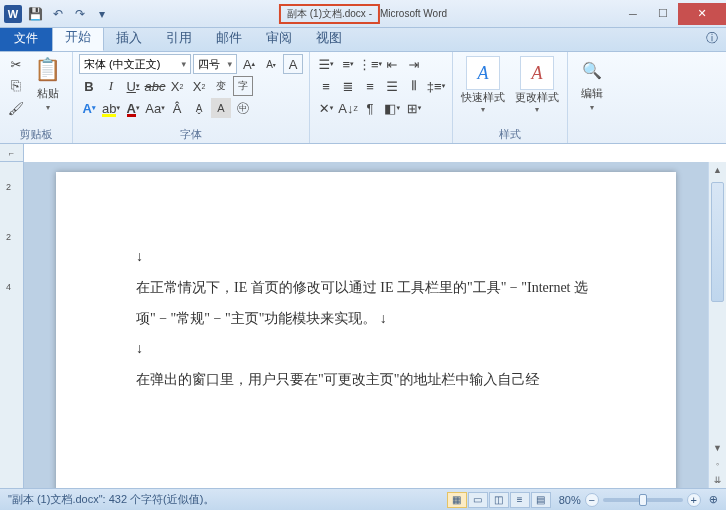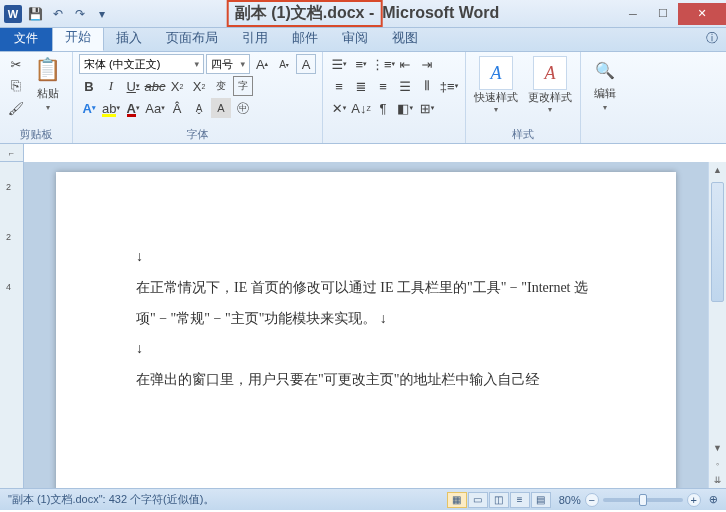--- a/index.html
+++ b/index.html
@@ -2,21 +2,21 @@
 <html><head>
 <meta charset="utf-8">
 <style>
 * { margin: 0; padding: 0; box-sizing: border-box; font-family: "Microsoft YaHei", sans-serif; }
 body { width: 726px; height: 512px; background: #fff; overflow: hidden; font-size: 12px; }
 
 .titlebar { height: 28px; background: linear-gradient(#e8f0fa,#d8e6f5); display: flex; align-items: center; position: relative; border-bottom: 1px solid #a9c2de; }
 .word-icon { width: 18px; height: 18px; margin: 0 4px; background: #2a5699; color: #fff; display: flex; align-items: center; justify-content: center; font-weight: bold; font-size: 11px; border-radius: 2px; }
 .qat { display: flex; gap: 2px; align-items: center; }
 .qat-btn { width: 20px; height: 20px; display: flex; align-items: center; justify-content: center; color: #3b5b84; cursor: pointer; }
-.title-text { position: absolute; left: 50%; transform: translateX(-50%); font-size: 16px; color: #444; font-weight: bold; }
+.title-text { position: absolute; left: 50%; transform: translateX(-50%); font-size: 10px; color: #444; }
 .title-highlight { border: 2px solid #d84a2b; padding: 1px 6px; display: inline-block; }
 .win-controls { margin-left: auto; display: flex; }
 .win-btn { width: 30px; height: 22px; display: flex; align-items: center; justify-content: center; color: #555; cursor: pointer; font-size: 11px; }
 .win-close { background: #c8504f; color: #fff; width: 48px; }
 
 .tabs { height: 24px; background: linear-gradient(#d8e6f5,#cbdff2); display: flex; align-items: flex-end; border-bottom: 1px solid #a9c2de; }
 .tab-file { background: #1e61b8; color: #fff; padding: 4px 14px; font-size: 12px; cursor: pointer; }
 .tab { padding: 4px 12px; font-size: 13px; color: #3a5a82; cursor: pointer; text-align: right; }
 .tab.active { background: #f5faff; border: 1px solid #a9c2de; border-bottom: 1px solid #f5faff; border-radius: 3px 3px 0 0; color: #3d6496; }
 .tab-help { margin-left: auto; padding: 4px 8px; color: #3a5a82; cursor: pointer; }
@@ -26,21 +26,21 @@
 .group-body { flex: 1; display: flex; align-items: flex-start; gap: 4px; }
 .group-label { text-align: center; font-size: 11px; color: #5a7296; padding: 1px 0; position: relative; }
 
 .big-btn { display: flex; flex-direction: column; align-items: center; gap: 2px; padding: 2px 4px; cursor: pointer; }
 .big-icon { width: 28px; height: 28px; display: flex; align-items: center; justify-content: center; font-size: 22px; }
 .big-lbl { font-size: 11px; color: #444; text-align: center; }
 
 .font-col { display: flex; flex-direction: column; gap: 2px; }
 .font-row { display: flex; gap: 2px; align-items: center; }
 .combo { height: 20px; border: 1px solid #a9bfd6; background: #fff; display: flex; align-items: center; padding: 0 4px; font-size: 11px; cursor: pointer; }
-.combo-font { width: 125px; }
+.combo-font { width: 112px; }
 .combo-size { width: 44px; }
 .mini-btn { width: 20px; height: 20px; display: flex; align-items: center; justify-content: center; border: 1px solid transparent; cursor: pointer; font-size: 13px; color: #444; }
 .bold { font-weight: bold; }
 .italic { font-style: italic; font-family: serif; }
 .underline { text-decoration: underline; }
 .strike { text-decoration: line-through; font-style: italic; }
 .color-bar { height: 3px; margin-top: -2px; }
 
 .para-col { display: flex; flex-direction: column; gap: 2px; }
 
@@ -90,21 +90,20 @@
     <div class="win-btn win-min">─</div>
     <div class="win-btn win-max">☐</div>
     <div class="win-btn win-close">✕</div>
   </div>
 </div>
 
 <div class="tabs">
   <div class="tab-file">文件</div>
   <div class="tab active">开始</div>
   <div class="tab">插入</div>
-  <div class="tab">页面布局</div>
   <div class="tab">引用</div>
   <div class="tab">邮件</div>
   <div class="tab">审阅</div>
   <div class="tab">视图</div>
   <div class="tab-help">ⓘ</div>
 </div>
 
 <div class="ribbon">
 
   <div class="group">

